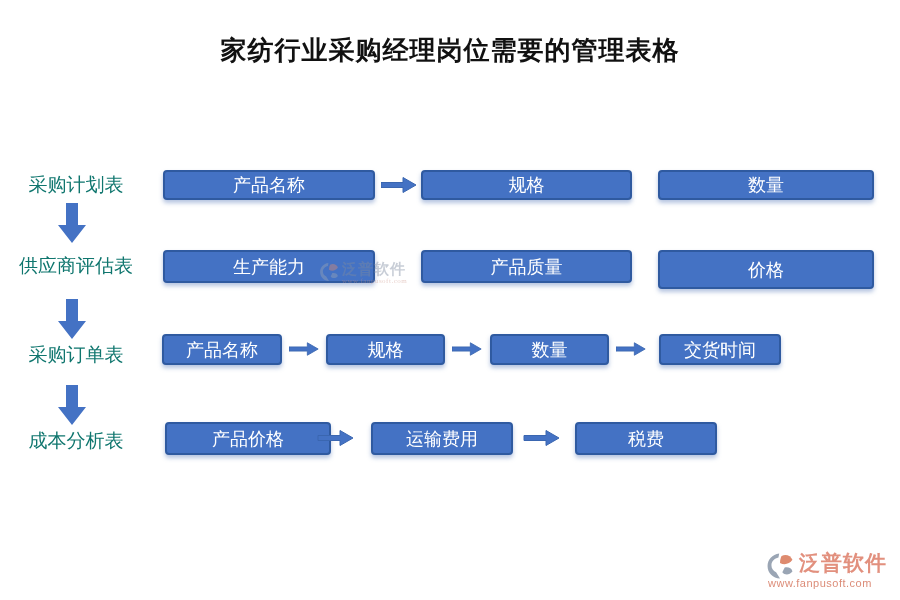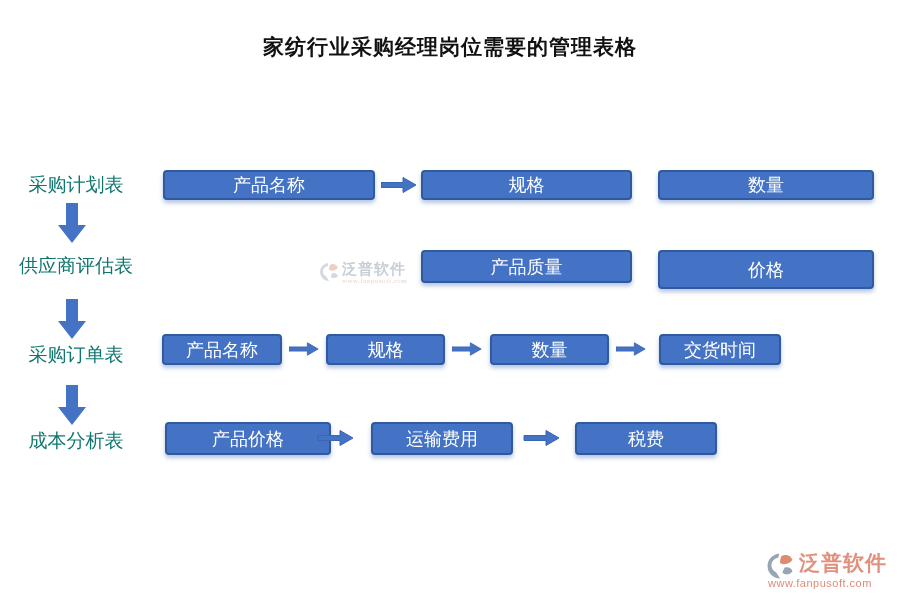--- a/index.html
+++ b/index.html
@@ -2,21 +2,21 @@
 <html><head>
 <meta charset="utf-8">
 <style>
   html,body{margin:0;padding:0;background:#fff;}
   #canvas{
     position:relative;width:900px;height:600px;background:#ffffff;overflow:hidden;
     font-family:"Liberation Serif","DejaVu Serif",serif;
   }
   .title{
     position:absolute;top:33px;left:0;width:900px;text-align:center;
-    font-size:21px;font-weight:bold;color:#111;letter-spacing:1px;white-space:nowrap;
+    font-size:26px;font-weight:bold;color:#111;letter-spacing:1px;white-space:nowrap;
   }
   .stage-label{
     position:absolute;left:0;width:152px;text-align:center;
     font-size:19px;color:#0f766e;white-space:nowrap;
   }
   .fbox{
     position:absolute;display:flex;align-items:center;justify-content:center;
     background:#4472c4;border:2px solid #2f5aa0;border-radius:4px;
     color:#ffffff;font-size:18px;box-sizing:border-box;white-space:nowrap;
     box-shadow:0 3px 4px rgba(110,140,195,.5);
@@ -63,20 +63,21 @@
   </svg>
   <div class="stage-label" style="top:428px">成本分析表</div>
 
   <div class="fbox" style="left:163px;top:170px;width:212px;height:30px">产品名称</div>
   <svg class="arrow" style="left:381px;top:176px" width="36" height="18" viewBox="0 0 36 18">
     <path d="M0 6.5 H22 V1.5 L35 9 L22 16.5 V11.5 H0 Z" fill="#4472c4" stroke="#3a66b0" stroke-width="1"></path>
   </svg>
   <div class="fbox" style="left:421px;top:170px;width:211px;height:30px">规格</div>
   <div class="fbox" style="left:658px;top:170px;width:216px;height:30px">数量</div>
 
+  <div class="fbox" style="left:163px;top:250px;width:212px;height:33px">生产能力</div>
   <div class="fbox" style="left:421px;top:250px;width:211px;height:33px">产品质量</div>
   <div class="fbox" style="left:658px;top:250px;width:216px;height:39px">价格</div>
 
   <div class="wm">
     <svg width="20" height="20" viewBox="0 0 36 36">
       <path d="M17 2 C8 3 2 10 2 18 C2 27 9 34 18 34 L13 26 C9 24 7 21 7 17 C7 12 11 8 16 7 Z" fill="#9aa5b4"></path>
       <path d="M20 5 C26 2 32 5 34 10 C30 16 23 17 18 14 C18 10 19 7 20 5 Z" fill="#de8b6f"></path>
       <path d="M24 20 C29 19 33 21 34 25 C30 30 24 30 21 26 Z" fill="#9aa5b4"></path>
     </svg>
     <div class="wm-col">

